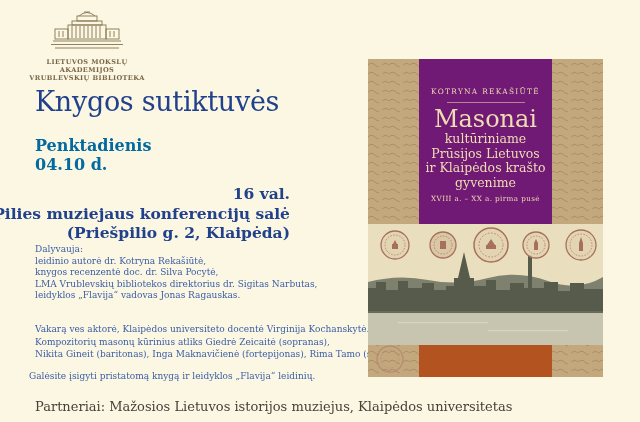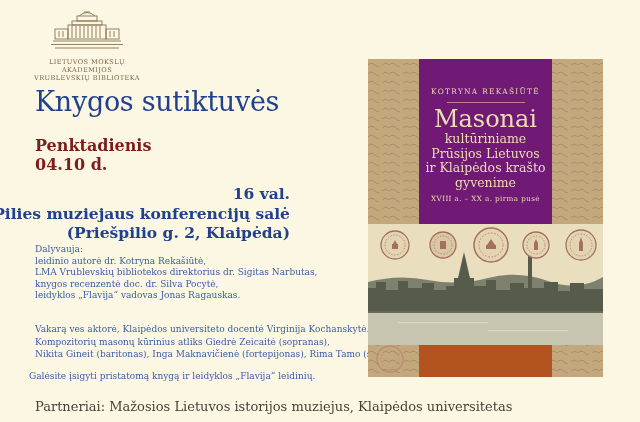--- a/index.html
+++ b/index.html
@@ -1,30 +1,30 @@
 <!DOCTYPE html>
 <html><head>
 <meta charset="utf-8">
 <style>
   html,body{margin:0;padding:0;}
   body{font-family:"DejaVu Serif","Liberation Serif",serif;}
   .poster{position:relative;width:640px;height:422px;background:#fcf7e3;overflow:hidden;}
 
   
   .lib-logo{position:absolute;left:28px;top:8px;width:118px;text-align:center;}
-  .lib-caption{margin-top:2px;font-size:6.6px;line-height:8px;color:#7a6748;letter-spacing:.4px;font-weight:normal;}
+  .lib-caption{margin-top:2px;font-size:6.6px;line-height:8px;color:#7a6748;letter-spacing:.4px;font-weight:bold;}
   .flavija-logo{position:absolute;left:158px;top:12px;width:118px;text-align:center;color:#171717;}
   .flavija-word{position:relative;display:inline-block;font-size:22px;font-weight:bold;letter-spacing:1px;line-height:26px;transform:scaleY(1.15);}
   .flavija-word .bar{position:absolute;top:7px;width:11px;height:1.6px;background:#171717;}
   .flavija-word .bar.l{left:-13px;} .flavija-word .bar.r{right:-13px;}
   .flavija-caption{margin-top:4px;font-size:6.8px;letter-spacing:.6px;font-weight:bold;}
 
   
   .event-title{position:absolute;left:35px;top:86px;font-size:27px;font-weight:normal;color:#21418c;letter-spacing:-.3px;white-space:nowrap;}
-  .weekday-block{position:absolute;left:35px;top:136px;font-size:16px;font-weight:bold;color:#7f1d1d;line-height:19px;}
+  .weekday-block{position:absolute;left:35px;top:136px;font-size:16px;font-weight:bold;color:#0369a1;line-height:19px;}
   .venue-block{position:absolute;right:350px;top:184px;text-align:right;font-size:15.5px;font-weight:bold;color:#21418c;line-height:19.5px;white-space:nowrap;}
   .small-blue{color:#3a5da5;font-size:9px;white-space:nowrap;}
   .participants{position:absolute;left:35px;top:244px;line-height:11.5px;}
   .program{position:absolute;left:35px;top:323px;line-height:12.5px;}
   .note{position:absolute;left:29px;top:370px;line-height:12px;}
   .partners{position:absolute;left:35px;top:399px;font-size:13px;color:#46413a;white-space:nowrap;}
 
   
   .book-cover{position:absolute;left:368px;top:59px;width:235px;height:318px;}
   .ms-bg{position:absolute;left:0;top:0;}
@@ -73,22 +73,22 @@
 
   <div class="venue-block">
     <div>16 val.</div>
     <div>Pilies muziejaus konferencijų salė</div>
     <div>(Priešpilio g. 2, Klaipėda)</div>
   </div>
 
   <div class="participants small-blue">
     <div>Dalyvauja:</div>
     <div>leidinio autorė dr. Kotryna Rekašiūtė,</div>
+    <div>knygos recenzentė doc. dr. Silva Pocytė,</div>
     <div>LMA Vrublevskių bibliotekos direktorius dr. Sigitas Narbutas,</div>
-    <div>knygos recenzentė doc. dr. Silva Pocytė,</div>
     <div>leidyklos „Flavija“ vadovas Jonas Ragauskas.</div>
   </div>
 
   <div class="program small-blue">
     <div>Vakarą ves aktorė, Klaipėdos universiteto docentė Virginija Kochanskytė.</div>
     <div>Kompozitorių masonų kūrinius atliks Giedrė Zeicaitė (sopranas),</div>
     <div>Nikita Gineit (baritonas), Inga Maknavičienė (fortepijonas), Rima Tamo (smuikas).</div>
   </div>
 
   <div class="note small-blue">Galėsite įsigyti pristatomą knygą ir leidyklos „Flavija“ leidinių.</div>

